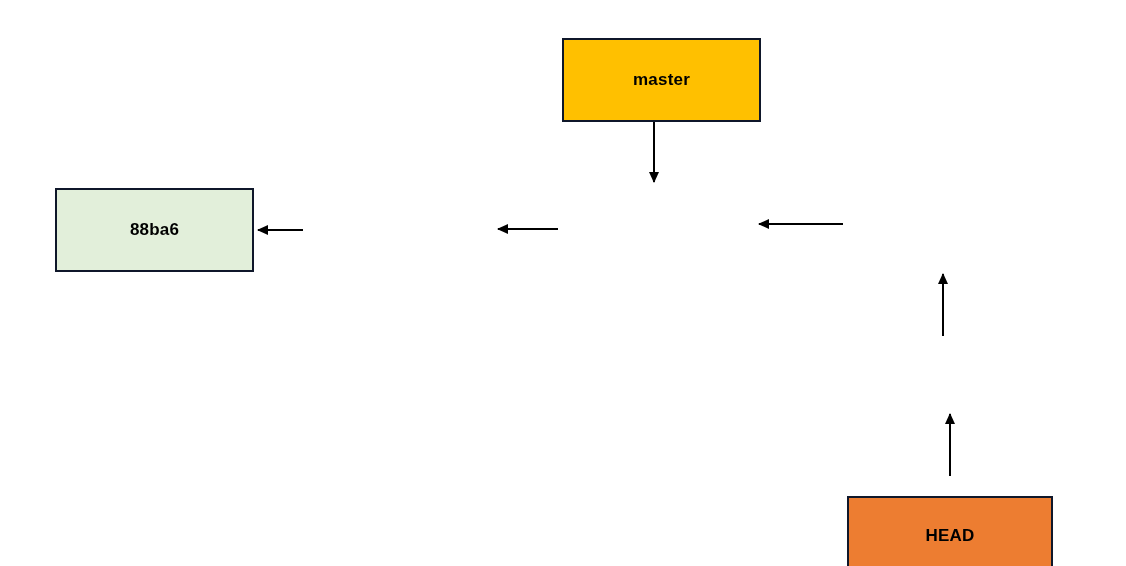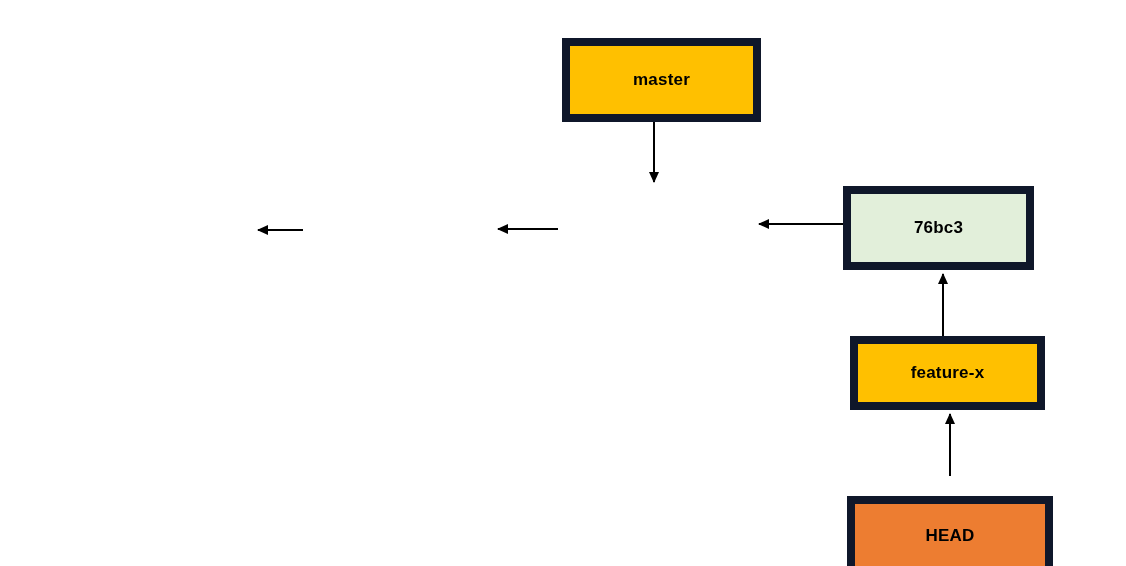--- a/index.html
+++ b/index.html
@@ -11,21 +11,21 @@
   .canvas {
     position: relative;
     width: 1126px;
     height: 566px;
     background: #ffffff;
     overflow: hidden;
   }
   .node {
     position: absolute;
     box-sizing: border-box;
-    border: 8px solid #0f172a;
+    border: 2px solid #0f172a;
     display: flex;
     align-items: center;
     justify-content: center;
     font-size: 17px;
     font-weight: bold;
     color: #000000;
     letter-spacing: 0.2px;
   }
   .node-branch { background: #FFC000; }
   .node-commit { background: #E2EFDA; }
@@ -49,30 +49,27 @@
 </style>
 </head>
 <body>
 
 <div class="canvas">
 
   <div class="node node-branch n-master">
     <span>master</span>
   </div>
 
+  <div class="node node-commit n-88ba6">
+    <span>88ba6</span>
+  </div>
 
 
 
-  <div class="node node-commit n-76bc3">
-    <span>76bc3</span>
-  </div>
 
-  <div class="node node-branch n-featurex">
-    <span>feature-x</span>
-  </div>
 
   <div class="node node-head n-head">
     <span>HEAD</span>
   </div>
 
   <svg class="arrow-layer" width="1126" height="566" viewBox="0 0 1126 566" xmlns="http://www.w3.org/2000/svg">
     <defs>
       <marker id="arrowhead" markerUnits="userSpaceOnUse" markerWidth="14" markerHeight="12" refX="10" refY="5" orient="auto">
         <path d="M0,0 L11,5 L0,10 Z" fill="#000000"></path>
       </marker>

